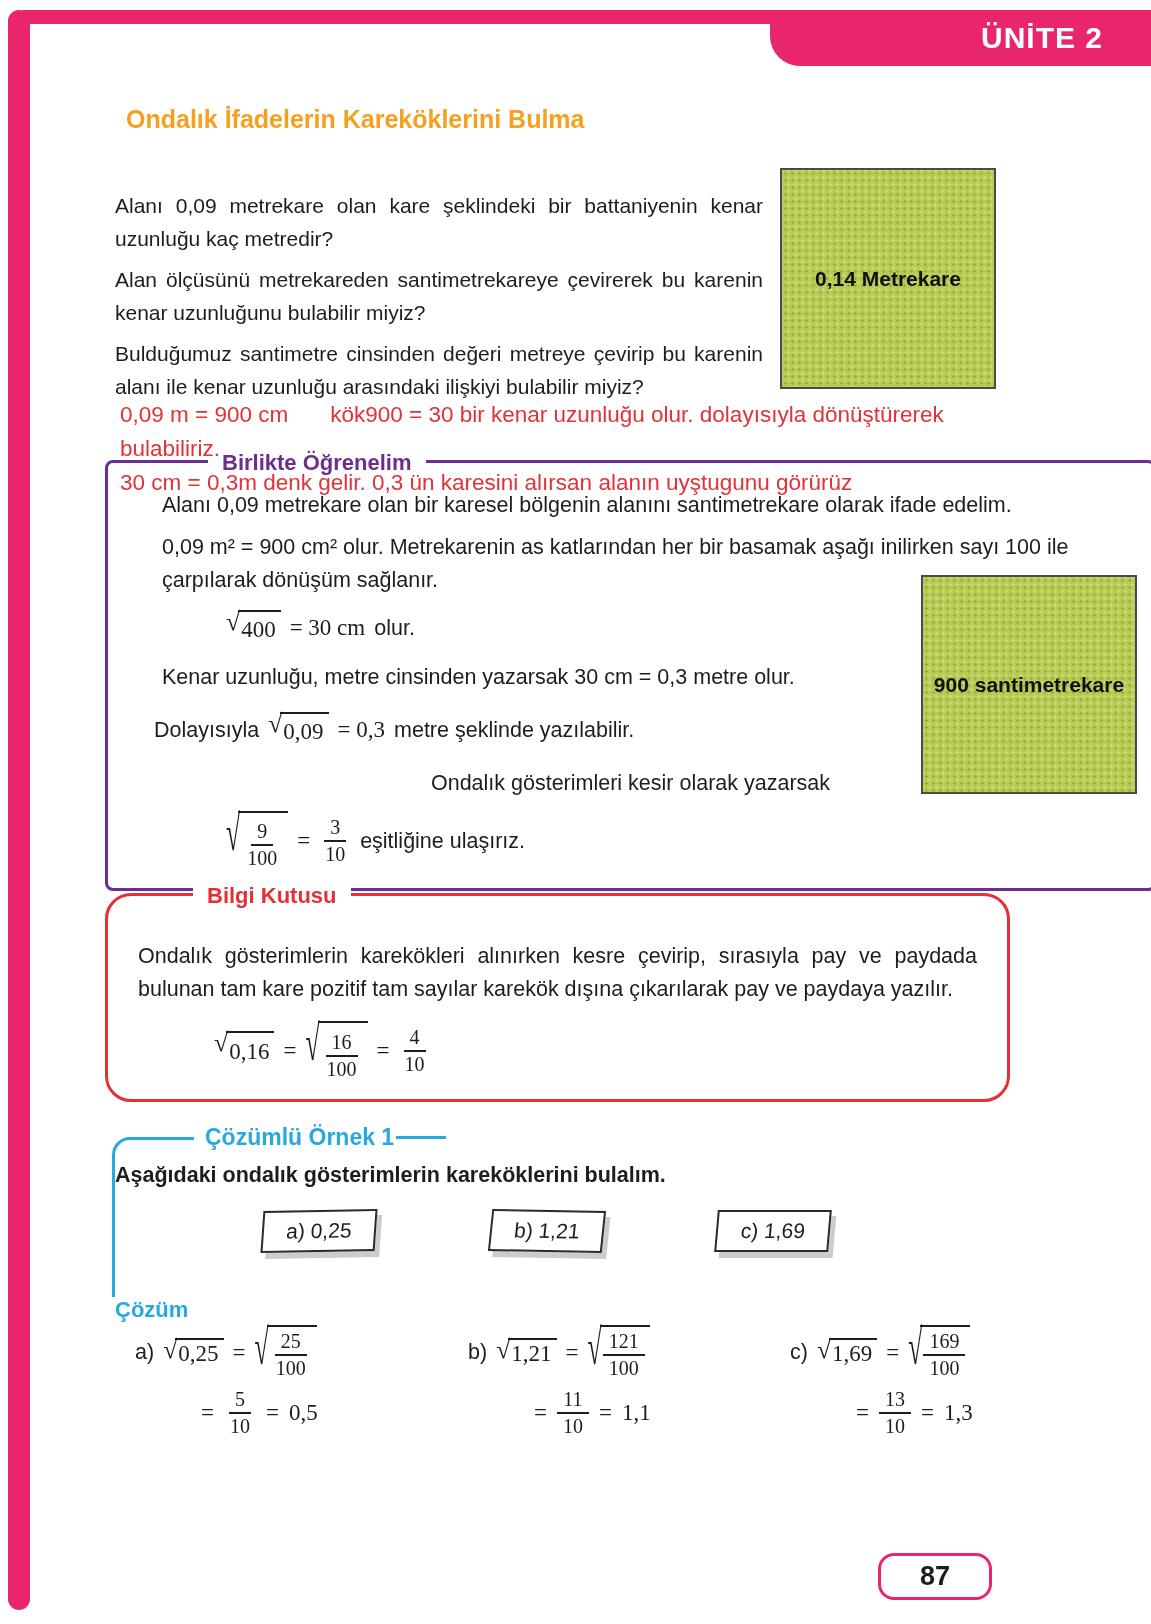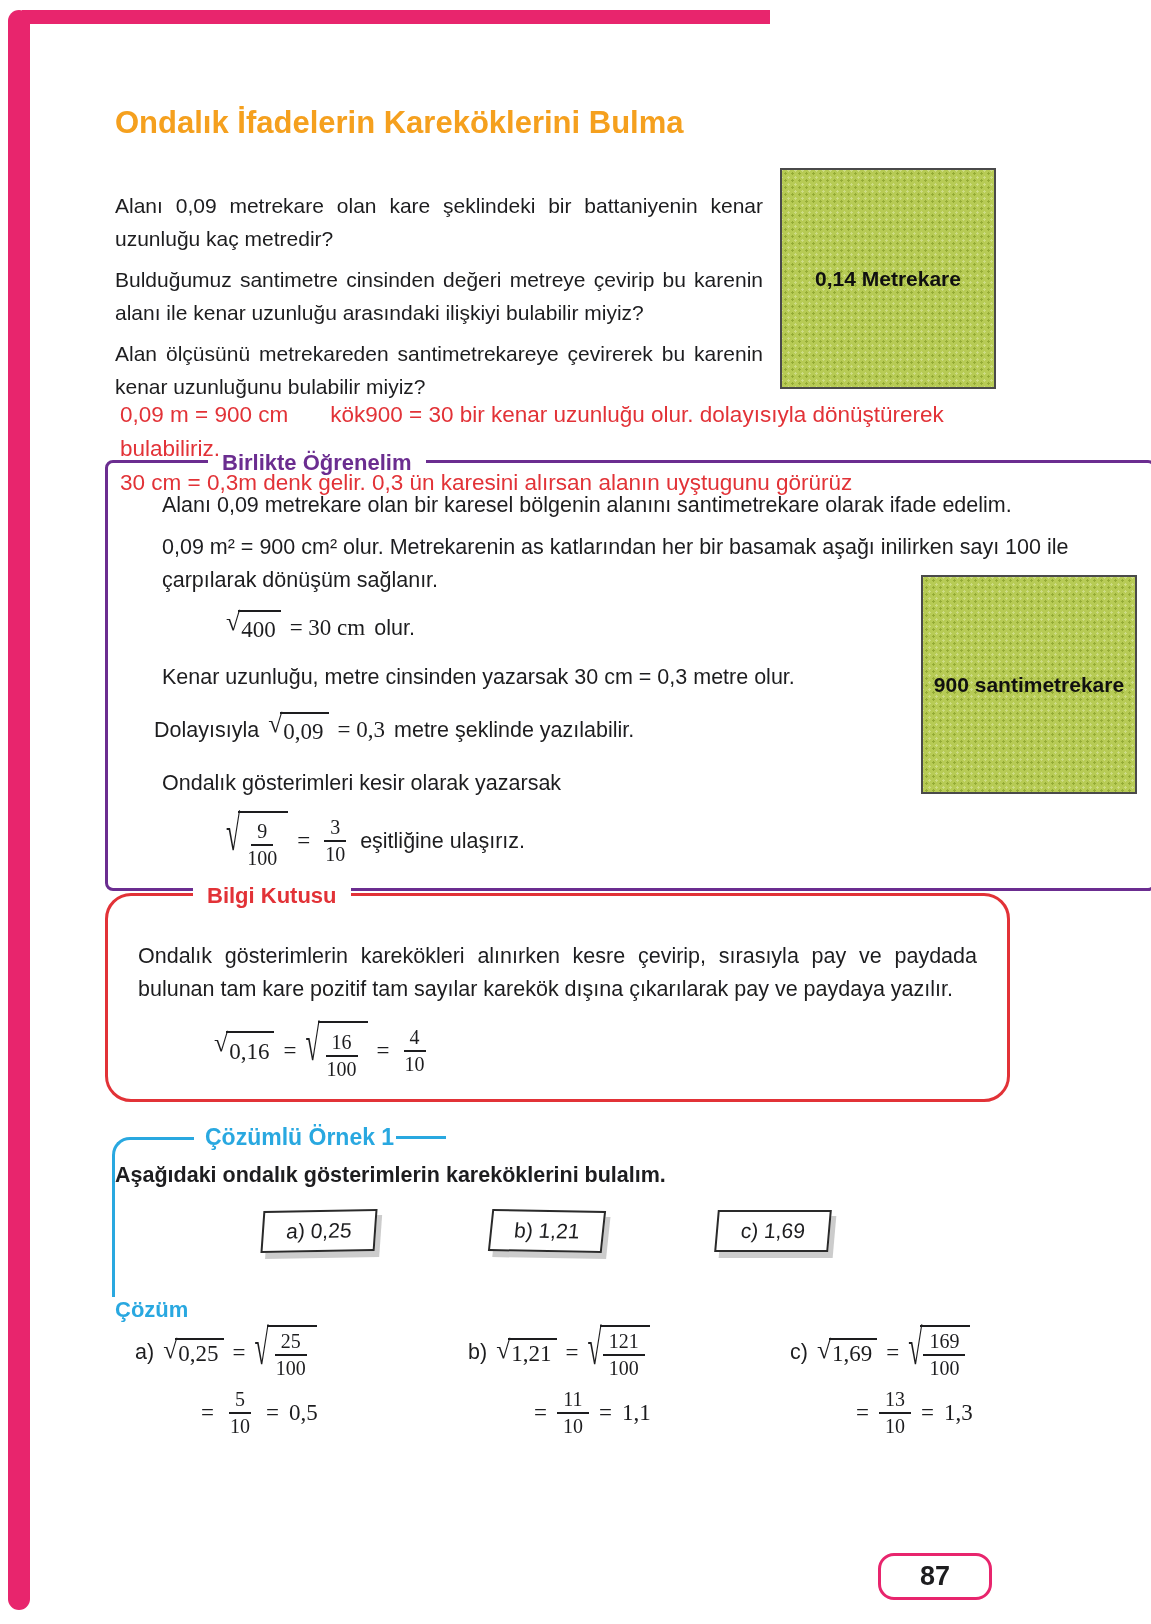--- a/index.html
+++ b/index.html
@@ -13,21 +13,21 @@
     font-family:"Liberation Sans",sans-serif;color:var(--text);overflow:hidden;
   }
   
   .side-bar{position:absolute;left:8px;top:10px;width:22px;height:1600px;background:var(--pink);border-radius:11px;}
   .top-strip{position:absolute;left:22px;top:10px;width:748px;height:14px;background:var(--pink);}
   .unit-tab{
     position:absolute;left:770px;top:10px;right:0;height:56px;background:var(--pink);
     border-bottom-left-radius:30px;display:flex;align-items:center;justify-content:flex-end;
     padding-right:48px;color:#fff;font-size:30px;font-weight:bold;letter-spacing:1px;
   }
-  .heading{position:absolute;left:115px;top:105px;margin:0;font-size:31px;font-weight:bold;color:var(--orange);}
+  .heading{position:absolute;left:126px;top:105px;margin:0;font-size:25px;font-weight:bold;color:var(--orange);}
   
   .intro{position:absolute;left:115px;top:190px;width:648px;font-size:21px;line-height:1.55;}
   .intro p{margin:0 0 9px;text-align:justify;}
   .green-square{
     background-color:var(--green-fill);
     background-image:radial-gradient(var(--green-dot) 1.2px,transparent 1.3px),
                      radial-gradient(#cddc85 1px,transparent 1.1px);
     background-size:7px 7px,7px 7px;background-position:0 0,3px 4px;
     border:2px solid #4a4a4a;display:flex;align-items:center;justify-content:center;
   }
@@ -92,27 +92,30 @@
     font-size:27px;font-weight:bold;
   }
 </style>
 </head>
 <body>
 
 <div class="page">
 
   <div class="side-bar"></div>
   <div class="top-strip"></div>
+  <div class="unit-tab">
+    <span>ÜNİTE 2</span>
+  </div>
 
   <h1 class="heading">Ondalık İfadelerin Kareköklerini Bulma</h1>
 
   <div class="intro">
     <p>Alanı 0,09 metrekare olan kare şeklindeki bir battaniyenin kenar uzunluğu kaç metredir?</p>
+    <p>Alan ölçüsünü metrekareden santimetrekareye çevirerek bu karenin kenar uzunluğunu bulabilir miyiz?</p>
     <p>Bulduğumuz santimetre cinsinden değeri metreye çevirip bu karenin alanı ile kenar uzunluğu arasındaki ilişkiyi bulabilir miyiz?</p>
-    <p>Alan ölçüsünü metrekareden santimetrekareye çevirerek bu karenin kenar uzunluğunu bulabilir miyiz?</p>
   </div>
 
   <div class="green-square sq1">
     <span class="sq-label">0,14 Metrekare</span>
   </div>
 
   <div class="handwritten">
     <div>
       <span>0,09 m = 900 cm</span><span class="hw-gap">kök900 = 30 bir kenar uzunluğu olur. dolayısıyla dönüştürerek bulabiliriz.</span>
     </div>
@@ -138,21 +141,21 @@
     <div class="formula" style="margin-bottom:18px;">
       <span class="plain">Dolayısıyla</span>
       <span class="sqrt">
           <span class="radsym">√</span>
           <span class="radicand">0,09</span>
         </span>
       <span>= 0,3</span>
       <span class="plain">metre şeklinde yazılabilir.</span>
     </div>
 
-    <p style="margin-bottom:12px;">Ondalık gösterimleri kesir olarak yazarsak</p>
+    <p style="margin-bottom:12px;text-align:center;">Ondalık gösterimleri kesir olarak yazarsak</p>
 
     <div class="formula indent1" style="margin-bottom:0;">
       <span class="sqrt tall">
           <span class="radsym">√</span>
           <span class="radicand"><span class="frac">
               <span class="num">9</span>
               <span class="den">100</span>
             </span></span>
         </span>
       <span>=</span>

